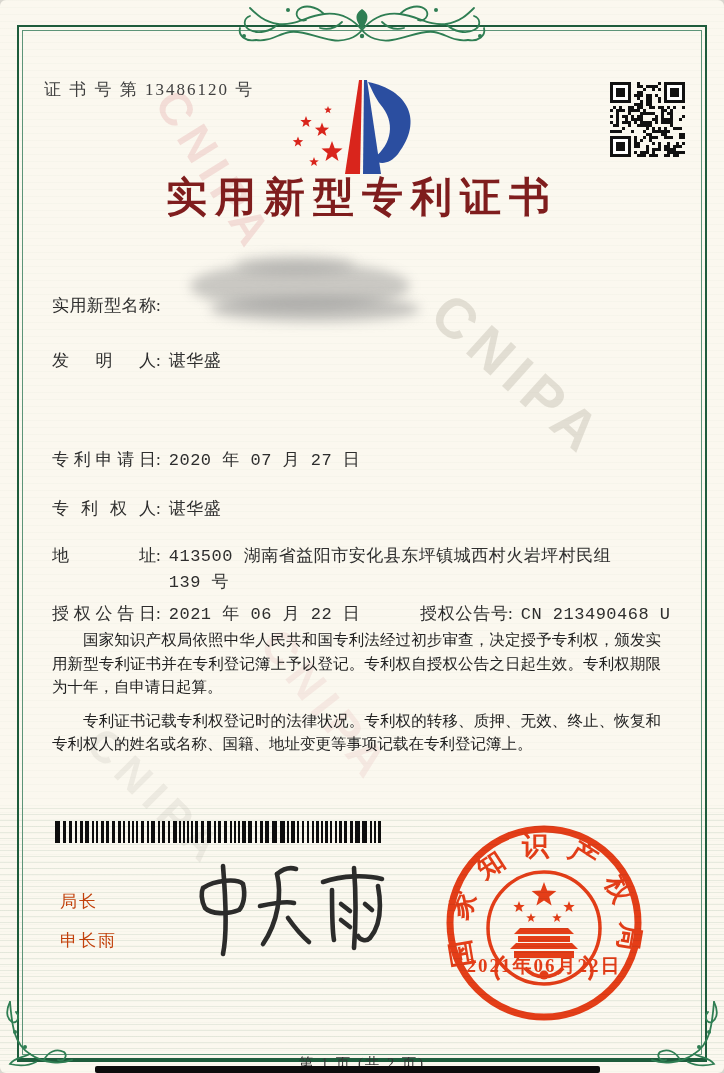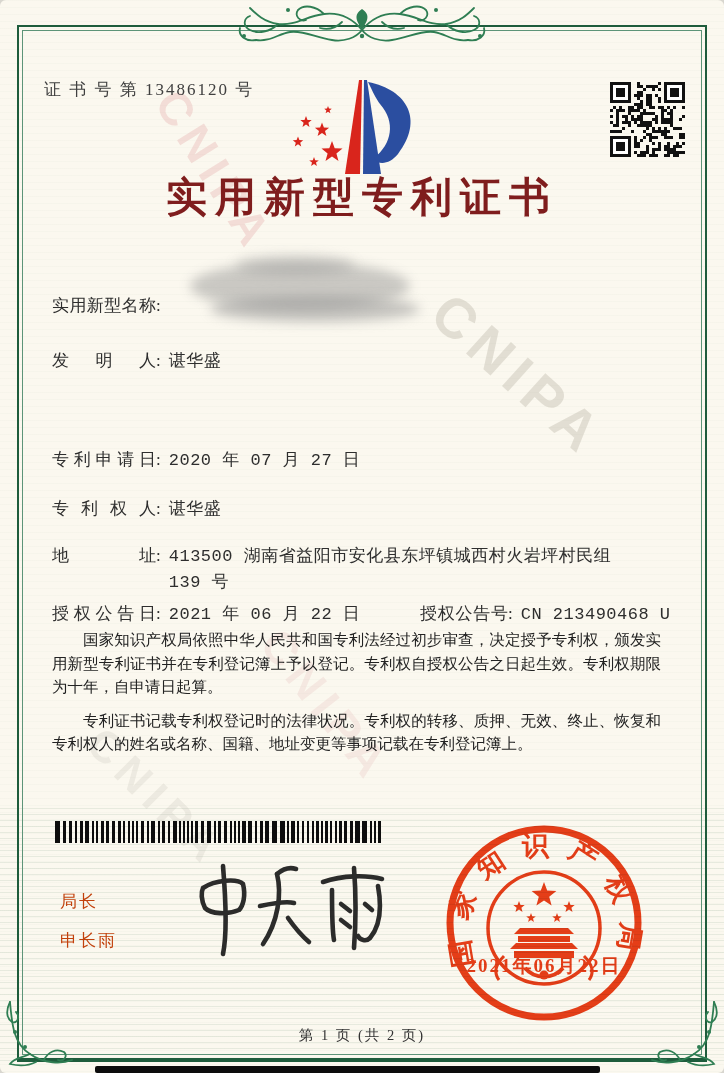--- a/index.html
+++ b/index.html
@@ -74,21 +74,21 @@
   .body-text p{margin:0 11px 10px 0;text-indent:2em;}
   
   #barcode{position:absolute;left:55px;top:820px;z-index:3;}
   
   .sig-labels{position:absolute;left:60px;top:890px;z-index:3;font-size:17px;color:#c2410c;}
   .sig-labels .t{display:block;margin-bottom:16px;letter-spacing:2px;}
   #sig-script{position:absolute;left:185px;top:858px;z-index:3;}
   
   #seal{position:absolute;left:443px;top:822px;z-index:4;mix-blend-mode:multiply;opacity:.95;}
   
-  .footer{position:absolute;left:0;right:0;top:1026px;text-align:center;z-index:3;font-size:14.5px;color:#333;letter-spacing:2px;}
+  .footer{position:absolute;left:0;right:0;top:1054px;text-align:center;z-index:3;font-size:14.5px;color:#333;letter-spacing:2px;}
   .black-strip{position:absolute;left:95px;bottom:0;width:505px;height:7px;background:#0c0c0c;z-index:5;border-radius:2px;}
 </style>
 </head>
 <body>
 
 <div id="certificate">
 
   <div class="waves-strong"></div>
 
   <span class="wm wm1">CNIPA</span>

